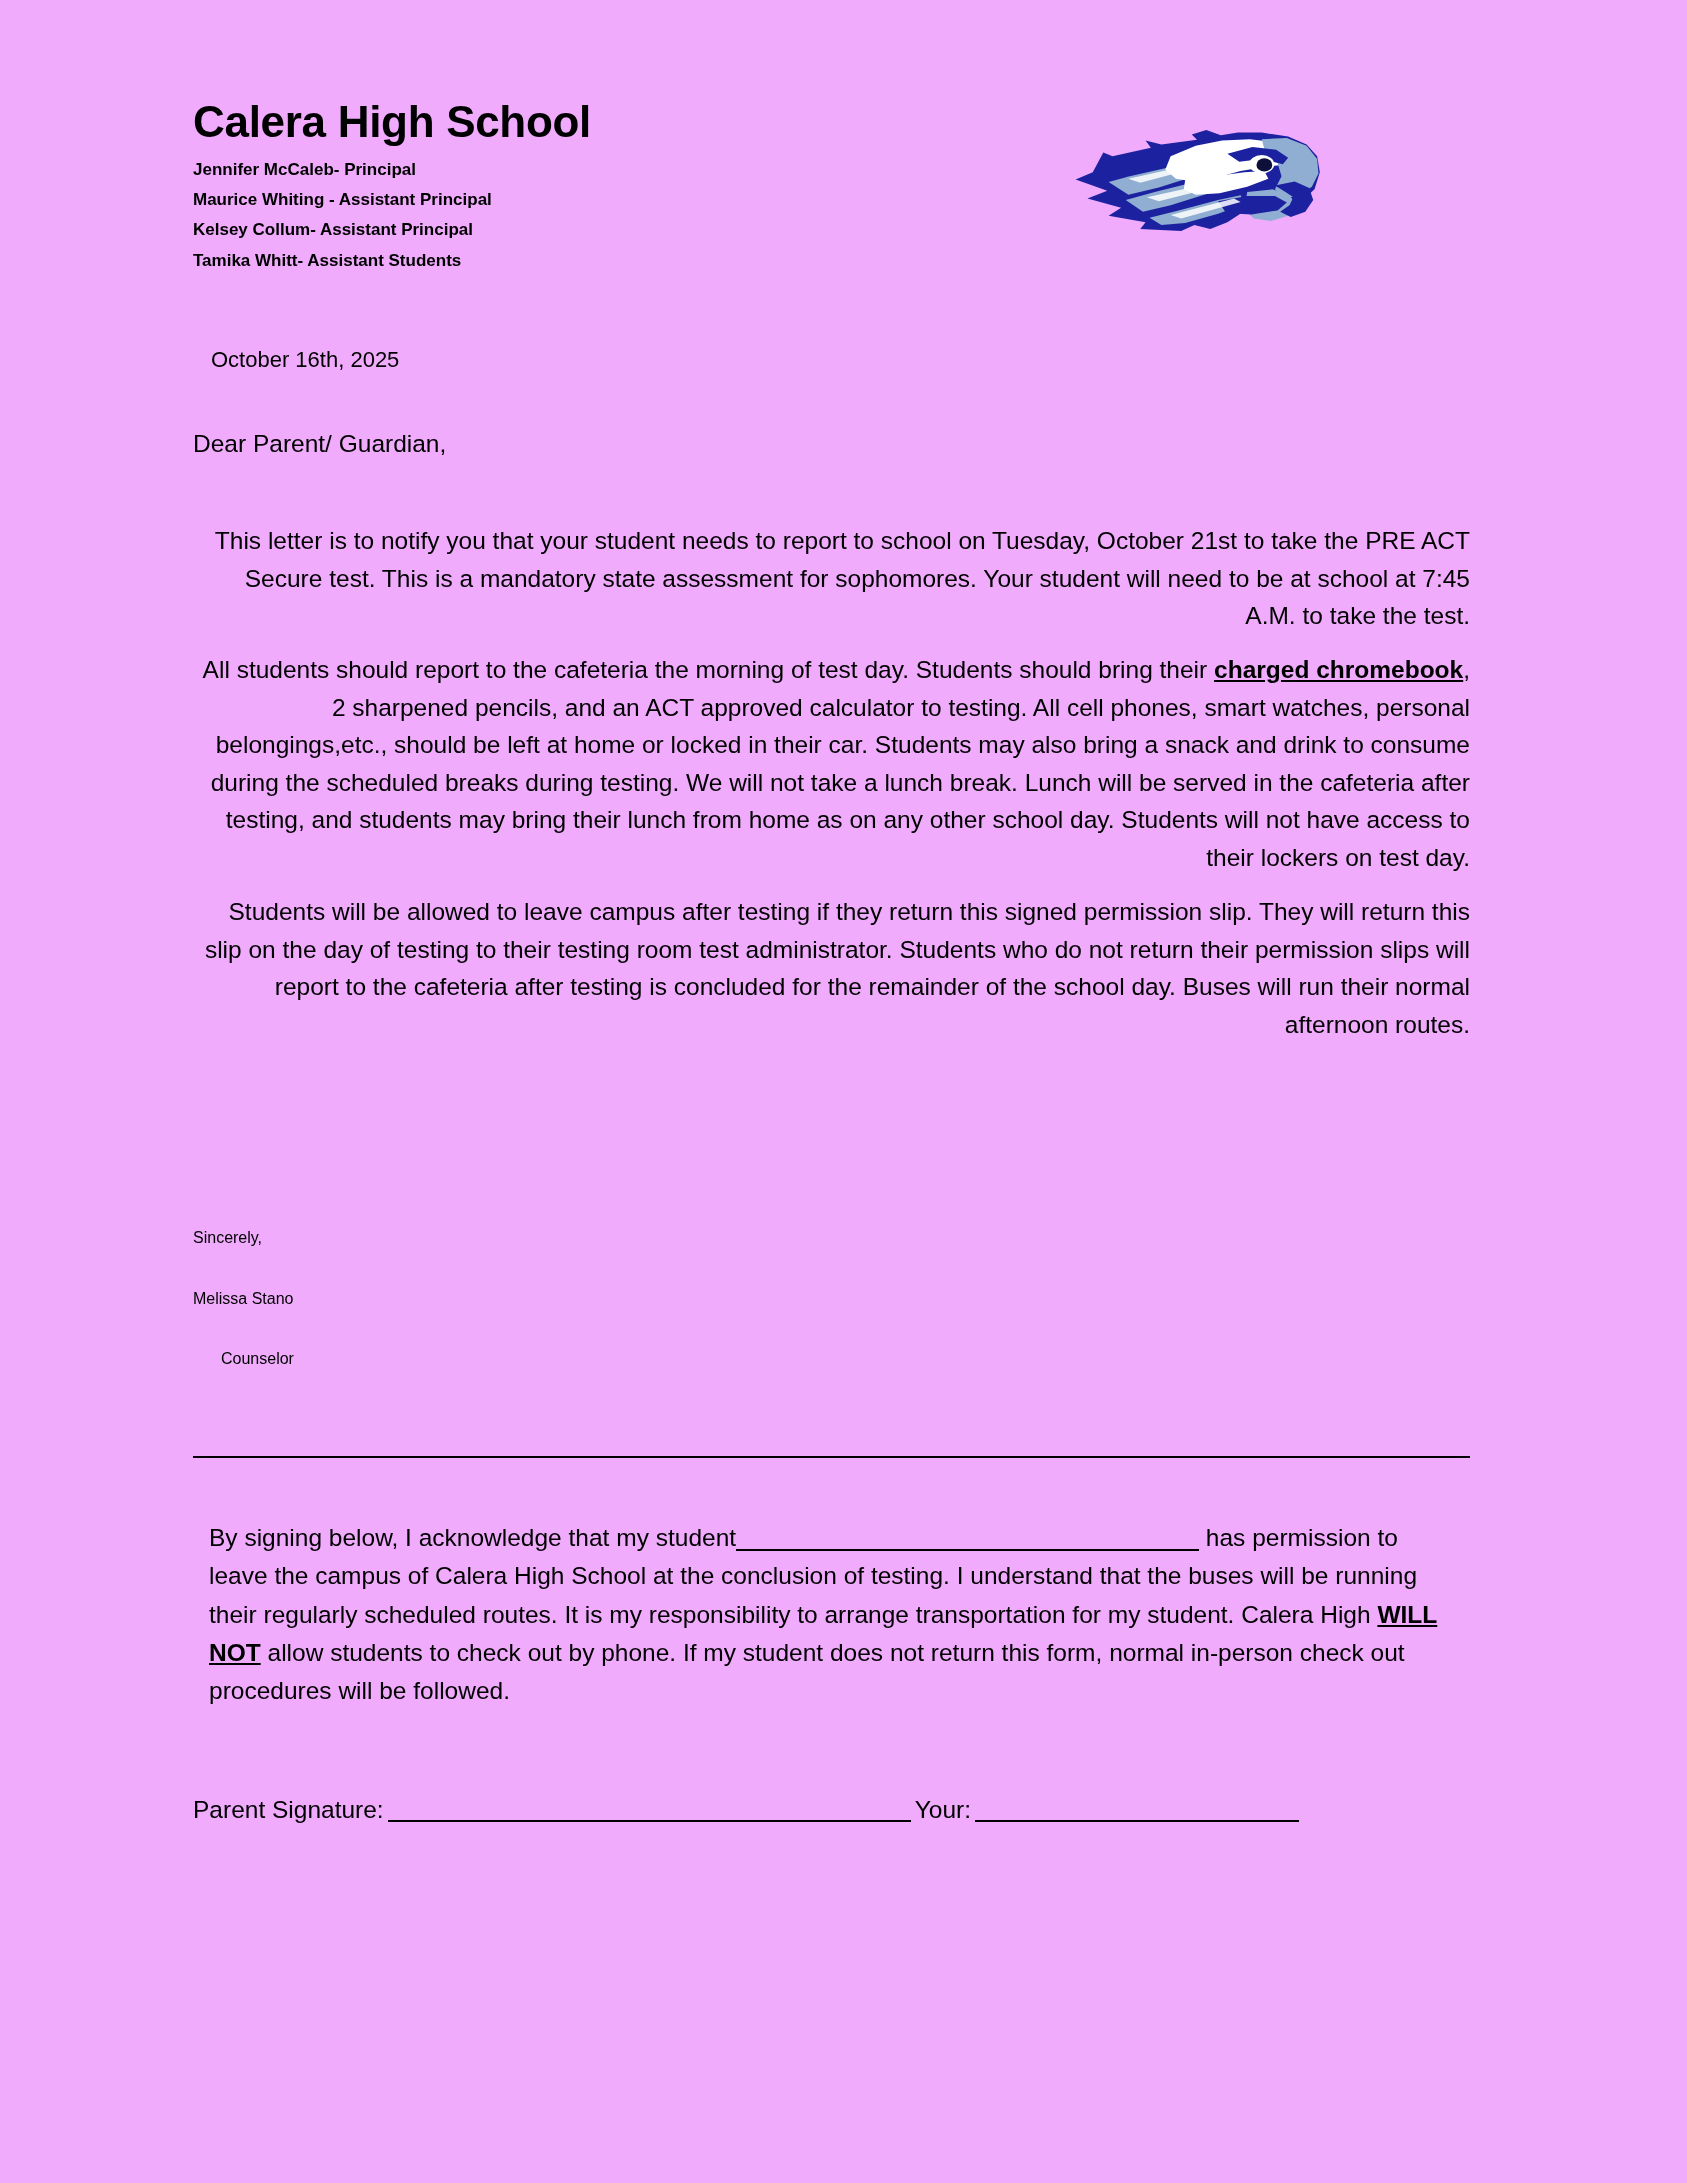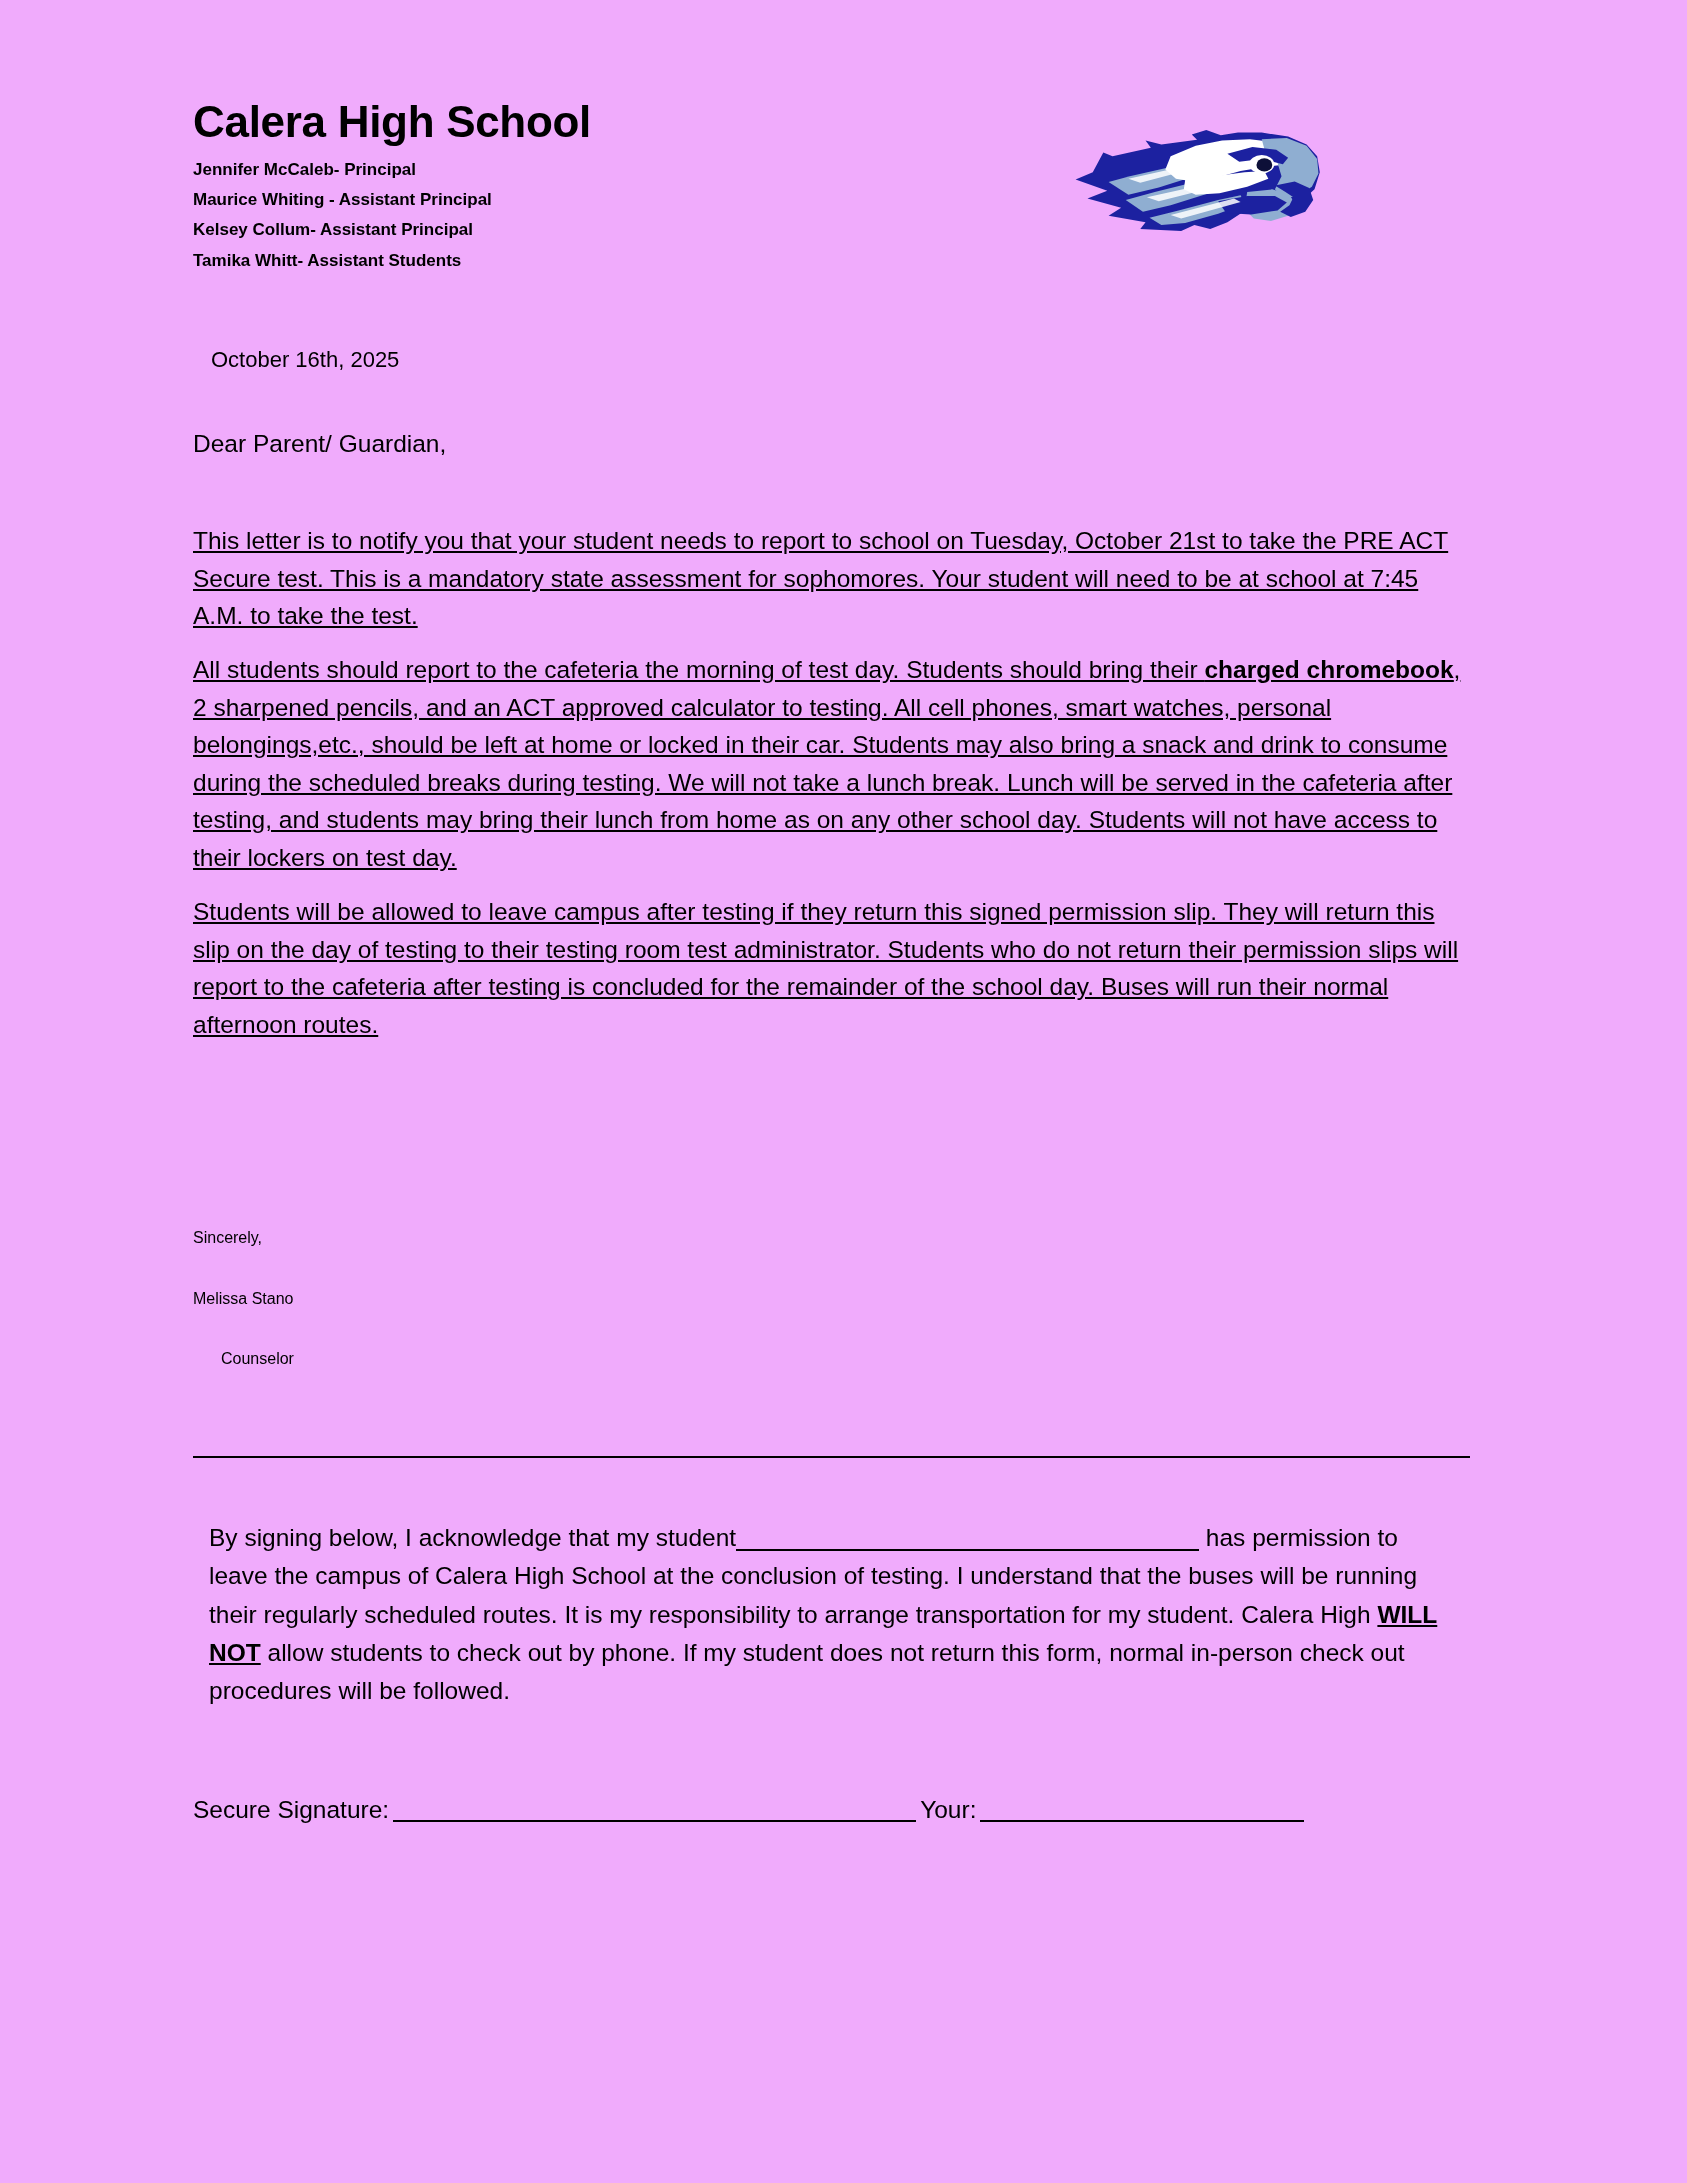--- a/index.html
+++ b/index.html
@@ -68,22 +68,21 @@
   }
   .salutation {
     font-size: 24.5px;
     line-height: 1.42;
     margin: 0 0 60px 0;
   }
   p.para {
     font-size: 24.5px;
     line-height: 1.53;
     margin: 0 0 17px 0;
-    text-align: left;
-    text-decoration: underline;
+    text-align: right;
   }
   p.para:last-child { margin-bottom: 8px; }
   .bu {
     font-weight: bold;
     text-decoration: underline;
   }
 
   
   .closing {
     position: absolute;
@@ -222,17 +221,17 @@
     <div>Counselor</div>
   </div>
 
   <div class="divider"></div>
 
   <div class="slip">
     <p><span>By signing below, I acknowledge that my student</span><span class="blank-inline"></span><span> has permission to leave the campus of Calera High School at the conclusion of testing.  I understand that the buses will be running their regularly scheduled routes.  It is my responsibility to arrange transportation for my student.  Calera High </span><span class="bu">WILL NOT</span><span> allow students to check out by phone.  If my student does not return this form, normal in-person check out procedures will be followed.</span></p>
   </div>
 
   <div class="sign-row">
-    <span>Secure Signature:</span><span class="rule-sig"></span><span>Your:</span><span class="rule-date"></span>
+    <span>Parent Signature:</span><span class="rule-sig"></span><span>Your:</span><span class="rule-date"></span>
   </div>
 
 </div>
 
 
 </body></html>

